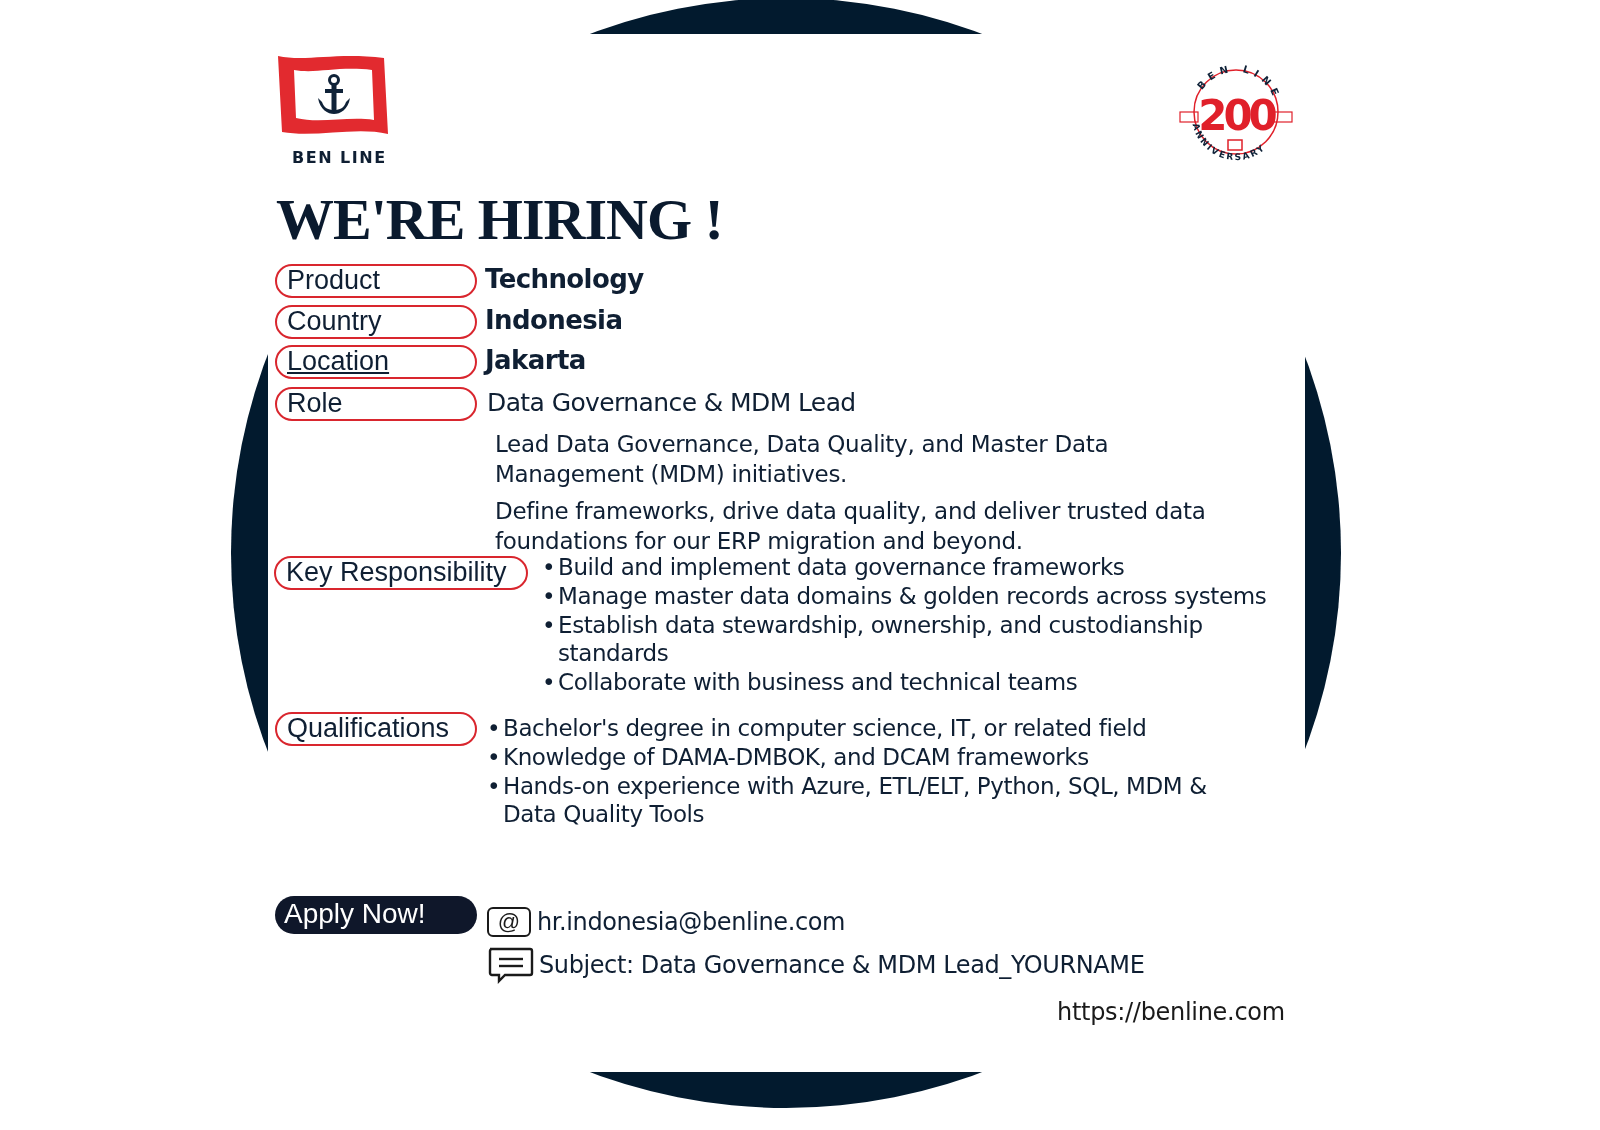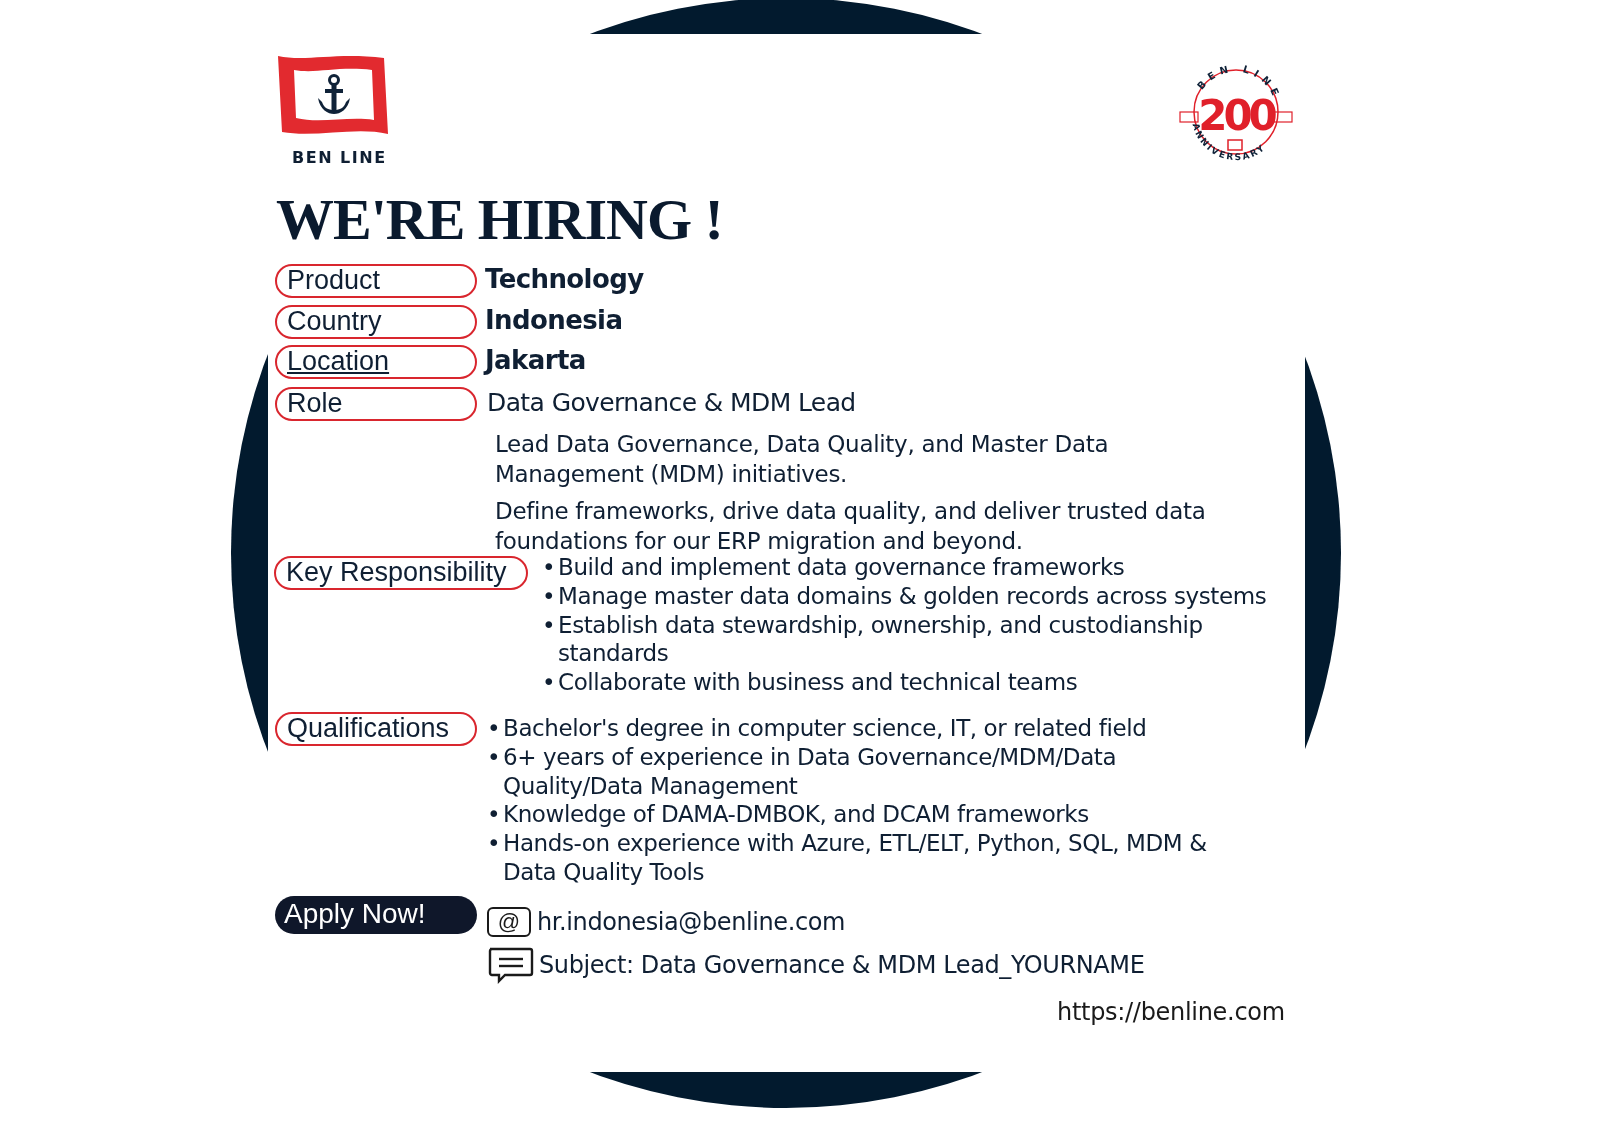--- a/index.html
+++ b/index.html
@@ -129,21 +129,20 @@
 <ul class="bul" style="left:542px;top:553px;width:760px;">
   <li>Build and implement data governance frameworks</li>
   <li>Manage master data domains &amp; golden records across systems</li>
   <li style="width:690px;">Establish data stewardship, ownership, and custodianship standards</li>
   <li>Collaborate with business and technical teams</li>
 </ul>
 
 <div class="pill" style="left:275px;top:712px;width:202px;">Qualifications</div>
 <ul class="bul" style="left:487px;top:714px;width:780px;">
   <li>Bachelor's degree in computer science, IT, or related field</li>
-  <li style="width:660px;">6+ years of experience in Data Governance/MDM/Data Quality/Data Management</li>
   <li>Knowledge of DAMA-DMBOK, and DCAM frameworks</li>
   <li style="width:760px;">Hands-on experience with Azure, ETL/ELT, Python, SQL, MDM &amp; Data Quality Tools</li>
 </ul>
 
 <div class="apply-btn">Apply Now!</div>
 
 <div class="contact-row" style="top:907px;">
   <span class="at-icon">@</span>
   <span class="txt">hr.indonesia@benline.com</span>
 </div>

